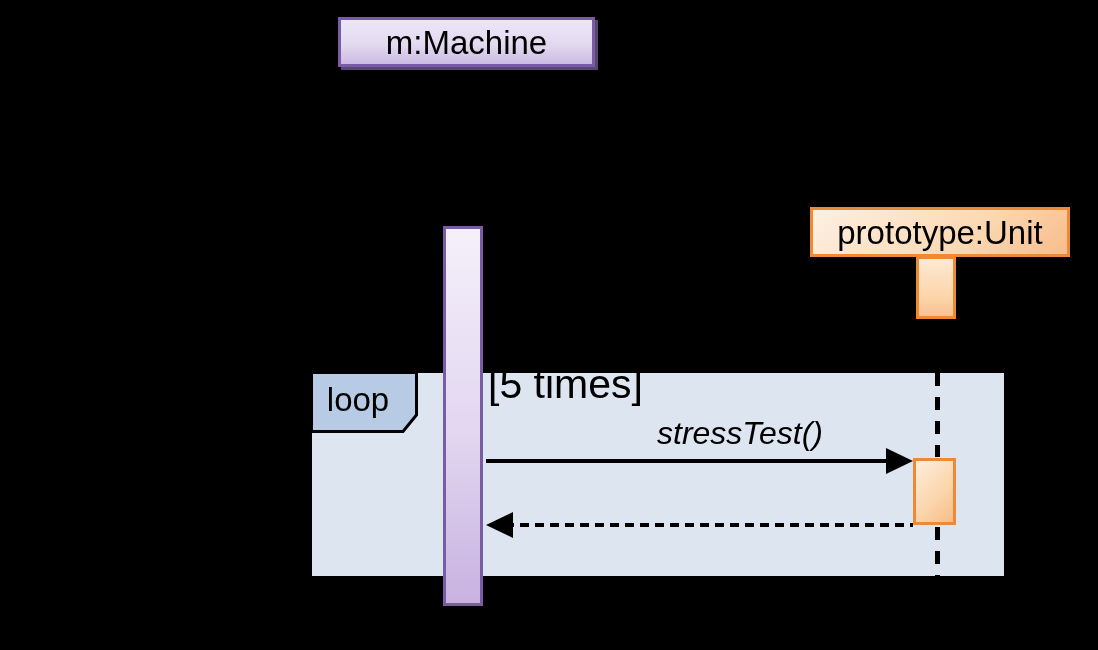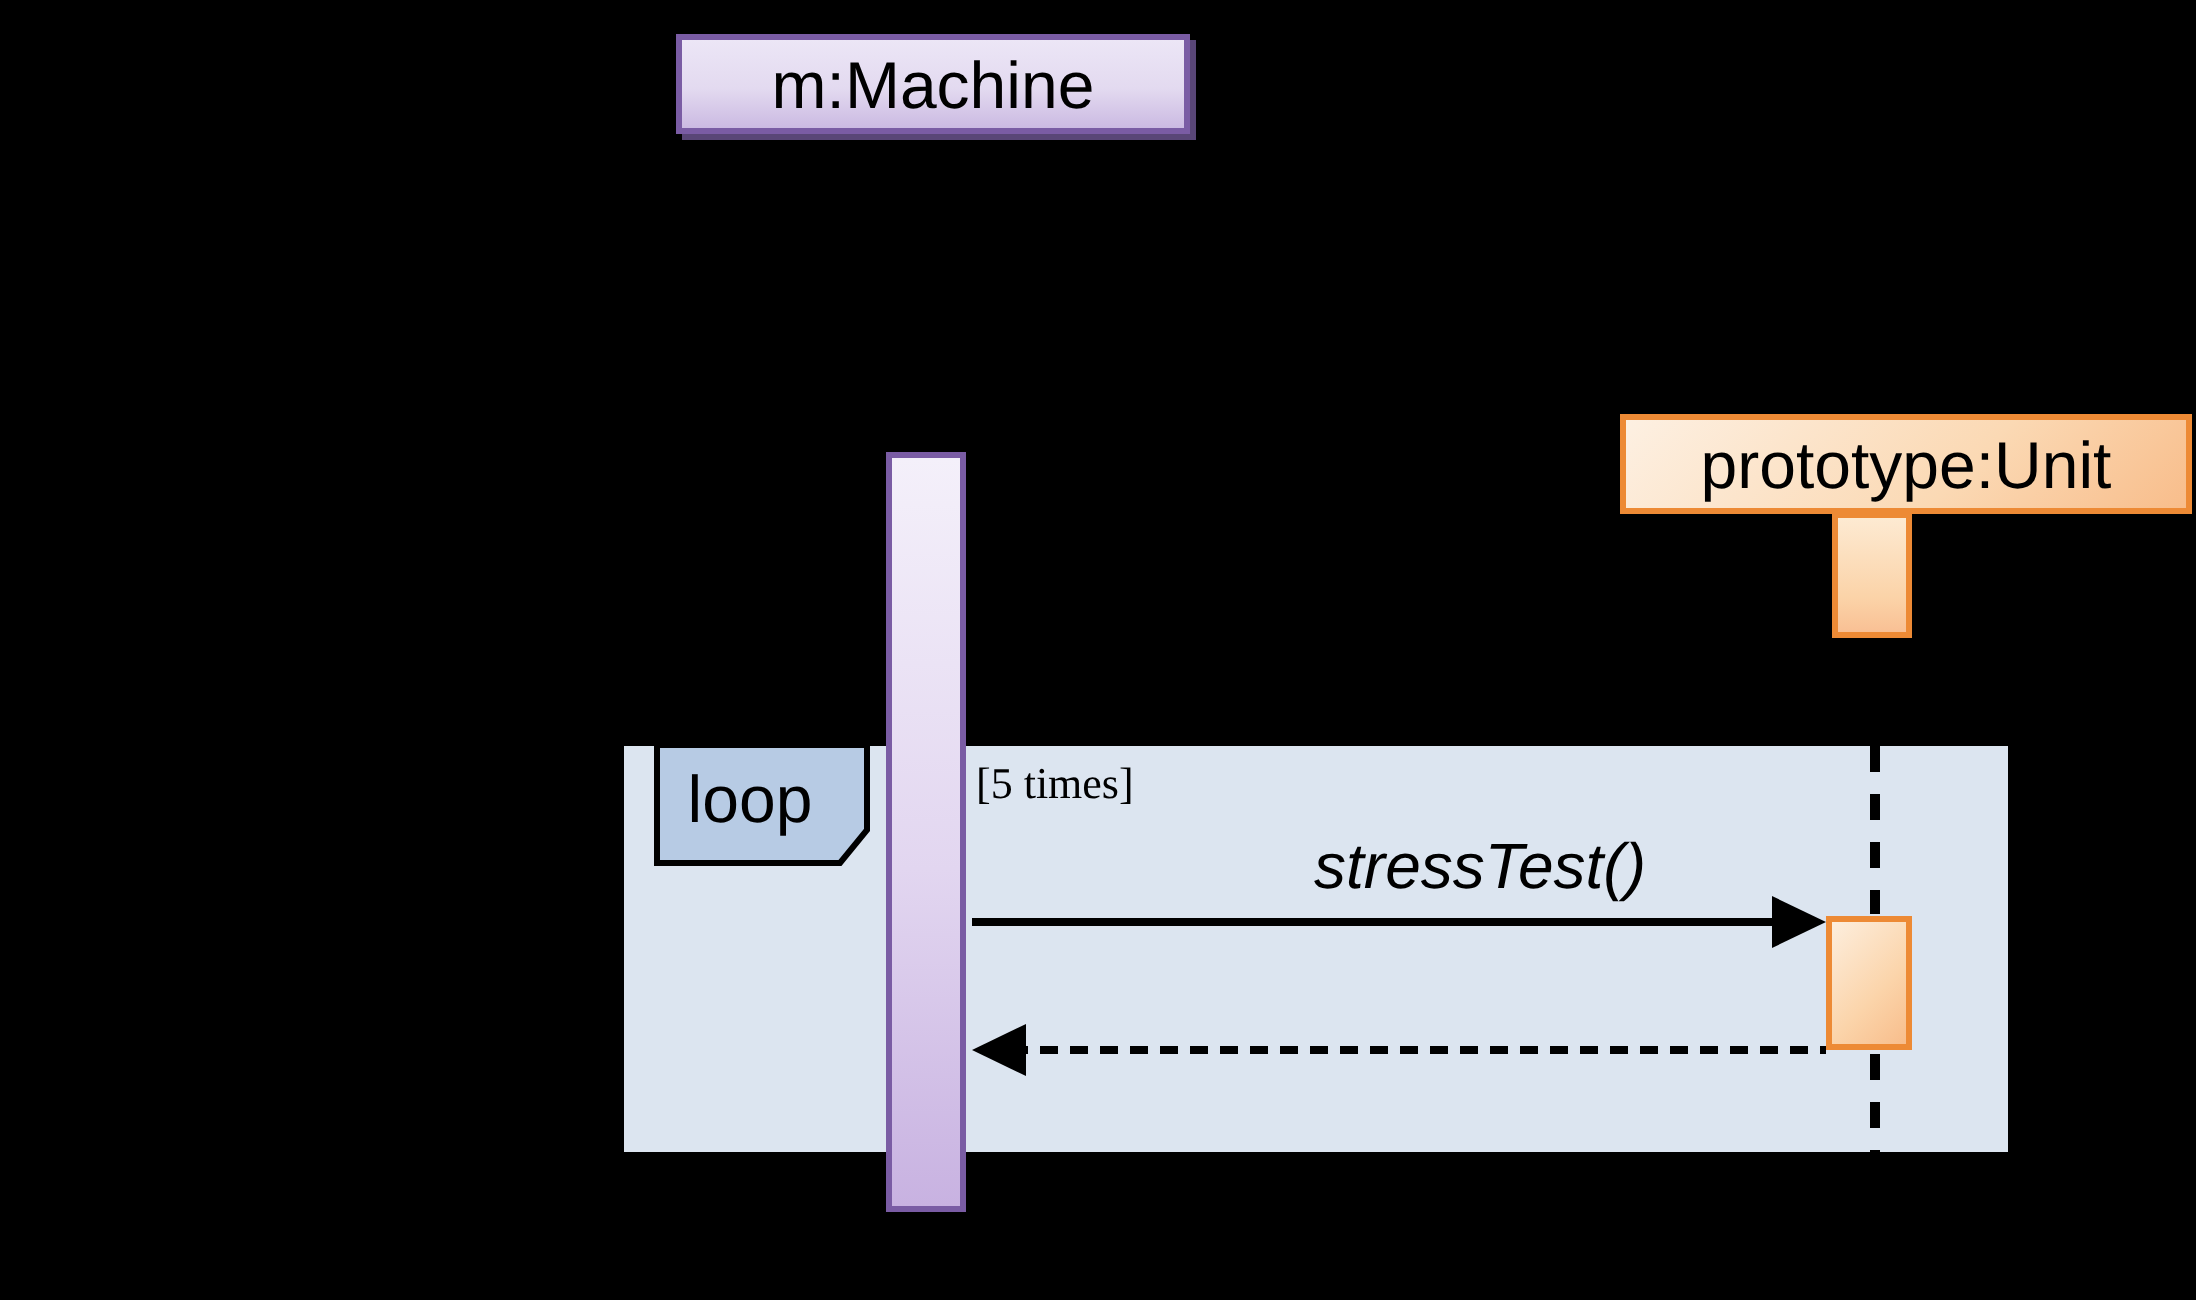--- a/index.html
+++ b/index.html
@@ -15,21 +15,21 @@
     font-size:33px;line-height:1;border-style:solid;border-width:3px;text-align:center;
   }
   .machine-box{
     left:338px;top:17px;width:257px;height:50px;
     border-color:#7a5ca4;
     background:linear-gradient(to bottom,#ece6f6 0%,#e3daf0 55%,#cbbae2 100%);
     box-shadow:3px 3px 0 #594677;
     z-index:5;
   }
   .unit-box{
-    left:810px;top:207px;width:286px;height:50px;
+    left:810px;top:207px;width:260px;height:50px;
     border-color:#ed8a35;
     background:linear-gradient(135deg,#fdf0e2 0%,#fbd9b4 60%,#f8bd8b 100%);
     z-index:5;
   }
 
   
   .act{border-style:solid;border-width:3px;}
   .act-purple{
     left:443px;top:226px;width:40px;height:380px;
     border-color:#7a5ca4;
@@ -49,30 +49,30 @@
     background:linear-gradient(135deg,#fdeedd 0%,#fbd4aa 60%,#f8bd8b 100%);
     z-index:4;
   }
 
   
   .fragment{
     left:310px;top:371px;width:696px;height:207px;
     background:#dce5f0;border:2px solid #000;z-index:1;
   }
   .frag-label{
-    left:327px;top:371px;width:108px;height:62px;z-index:2;text-decoration:underline;
+    left:310px;top:371px;width:108px;height:62px;z-index:2;text-decoration:underline;
   }
   .frag-label svg{display:block;}
   .frag-label-text{
     position:absolute;left:0;top:0;width:96px;height:58px;
     display:flex;align-items:center;justify-content:center;
     font-size:33px;z-index:3;
   }
   .guard-text{
-    left:488px;top:379px;font-size:22px;z-index:3;white-space:nowrap;font-family:Liberation Serif, serif;
+    left:488px;top:361px;font-size:41px;z-index:3;white-space:nowrap;
   }
 
   
   .lifeline-seg{
     width:5px;
     background:repeating-linear-gradient(to bottom,#000 0 13px,transparent 13px 24px);
     z-index:2;
   }
   .lifeline-seg.s1{left:935px;top:373px;height:84px;}
   .lifeline-seg.s2{left:935px;top:527px;height:49px;}

